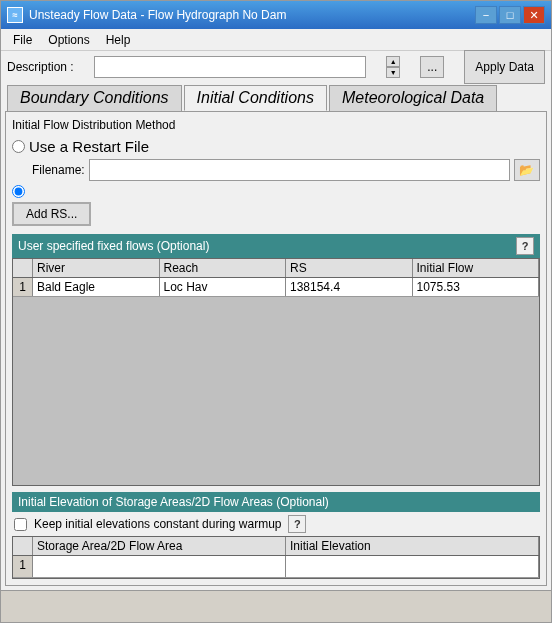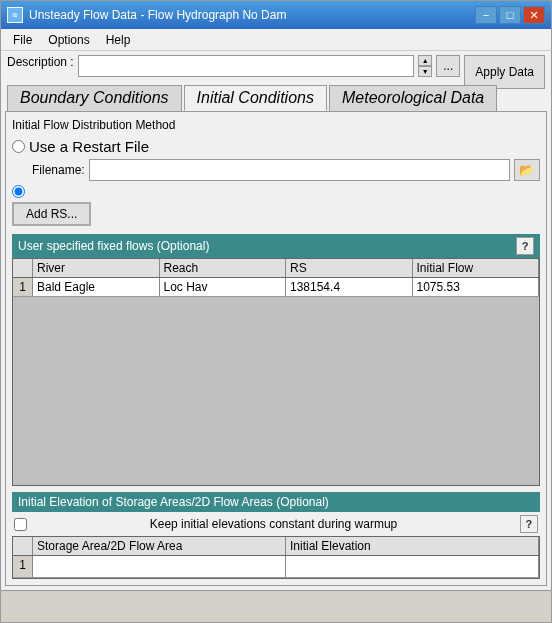--- a/index.html
+++ b/index.html
@@ -73,23 +73,23 @@
       height: 22px;
       flex-shrink: 0;
     }
     .menu-item {
       padding: 18px 8px;
       cursor: pointer;
       font-size: 12px;
     }
     .description-bar {
       display: flex;
-      align-items: flex-start;
+      align-items: center;
       padding: 4px 6px;
-      gap: 4px;
+      gap: 20px;
       height: 32px;
       flex-shrink: 0;
     }
     .description-label {
       font-size: 12px;
       white-space: nowrap;
     }
     .description-input {
       flex: 1;
       height: 22px;
@@ -283,23 +283,22 @@
       background: #3a8a8a;
       color: white;
       display: flex;
       align-items: center;
       padding: 3px 6px;
       font-size: 12px;
     }
     .warmup-row {
       display: flex;
       align-items: center;
-      gap: 21px;
+      gap: 7px;
       padding: 3px 2px;
-      justify-content: space-between;
     }
     .warmup-checkbox { cursor: pointer; }
     .warmup-label { font-size: 12px; }
     .storage-table {
       border: 1px solid #666;
       background: white;
     }
     .storage-table-head {
       display: grid;
       grid-template-columns: 20px 1fr 1fr;

